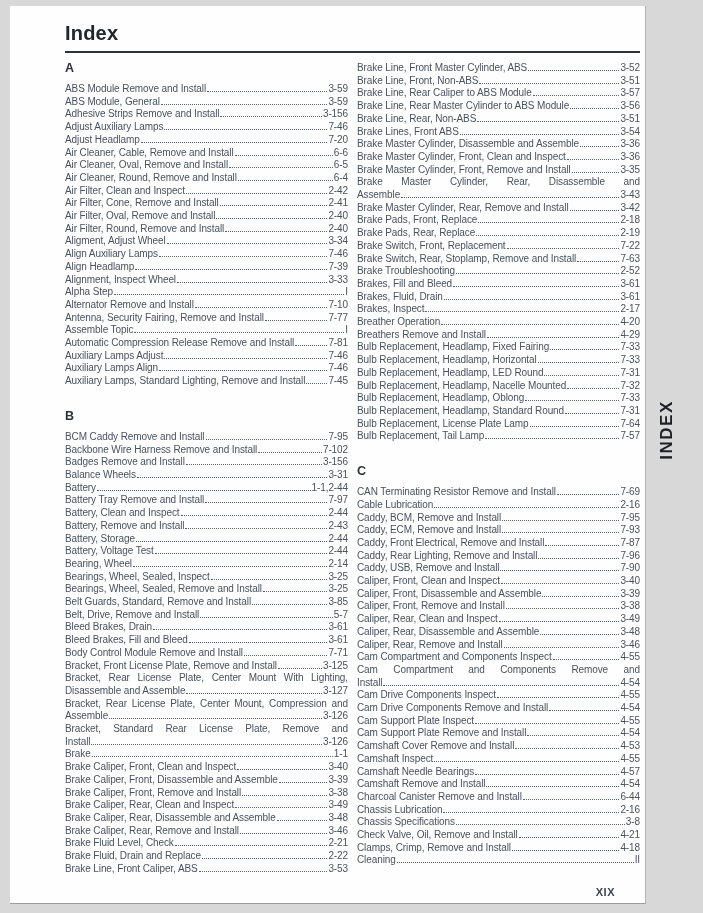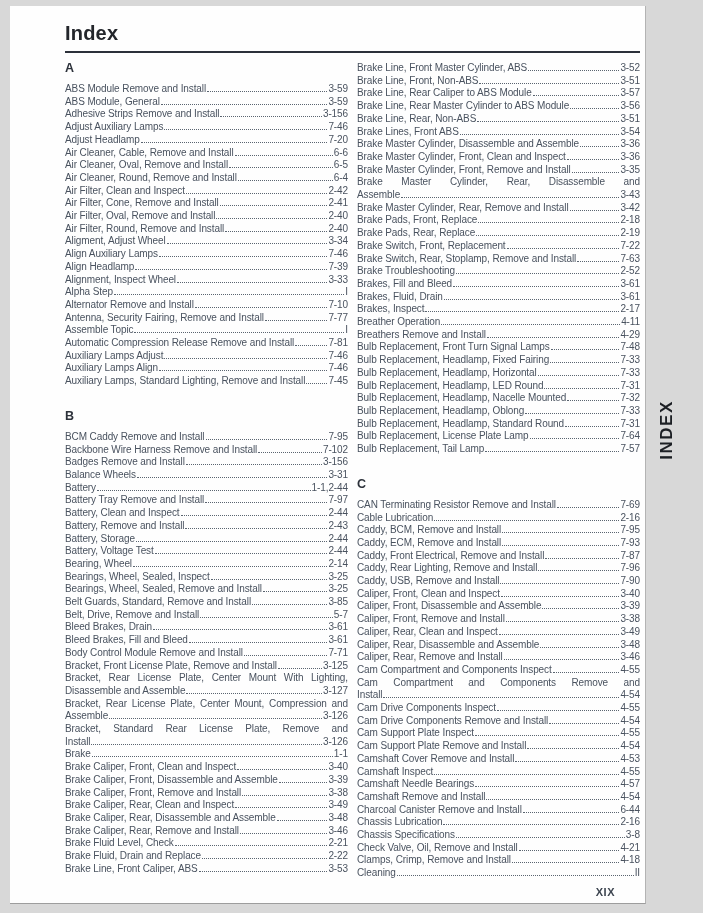--- a/index.html
+++ b/index.html
@@ -630,35 +630,28 @@
           <div class="row">
             <span class="lab">Brakes, Inspect</span>
             <span class="dots"></span>
             <span class="num">2-17</span>
           </div>
         </div>
         <div class="entry">
           <div class="row">
             <span class="lab">Breather Operation</span>
             <span class="dots"></span>
-            <span class="num">4-11</span>
+            <span class="num">4-20</span>
           </div>
         </div>
         <div class="entry">
           <div class="row">
             <span class="lab">Breathers Remove and Install</span>
             <span class="dots"></span>
             <span class="num">4-29</span>
-          </div>
-        </div>
-        <div class="entry">
-          <div class="row">
-            <span class="lab">Bulb Replacement, Front Turn Signal Lamps</span>
-            <span class="dots"></span>
-            <span class="num">7-48</span>
           </div>
         </div>
         <div class="entry">
           <div class="row">
             <span class="lab">Bulb Replacement, Headlamp, Fixed Fairing</span>
             <span class="dots"></span>
             <span class="num">7-33</span>
           </div>
         </div>
         <div class="entry">

